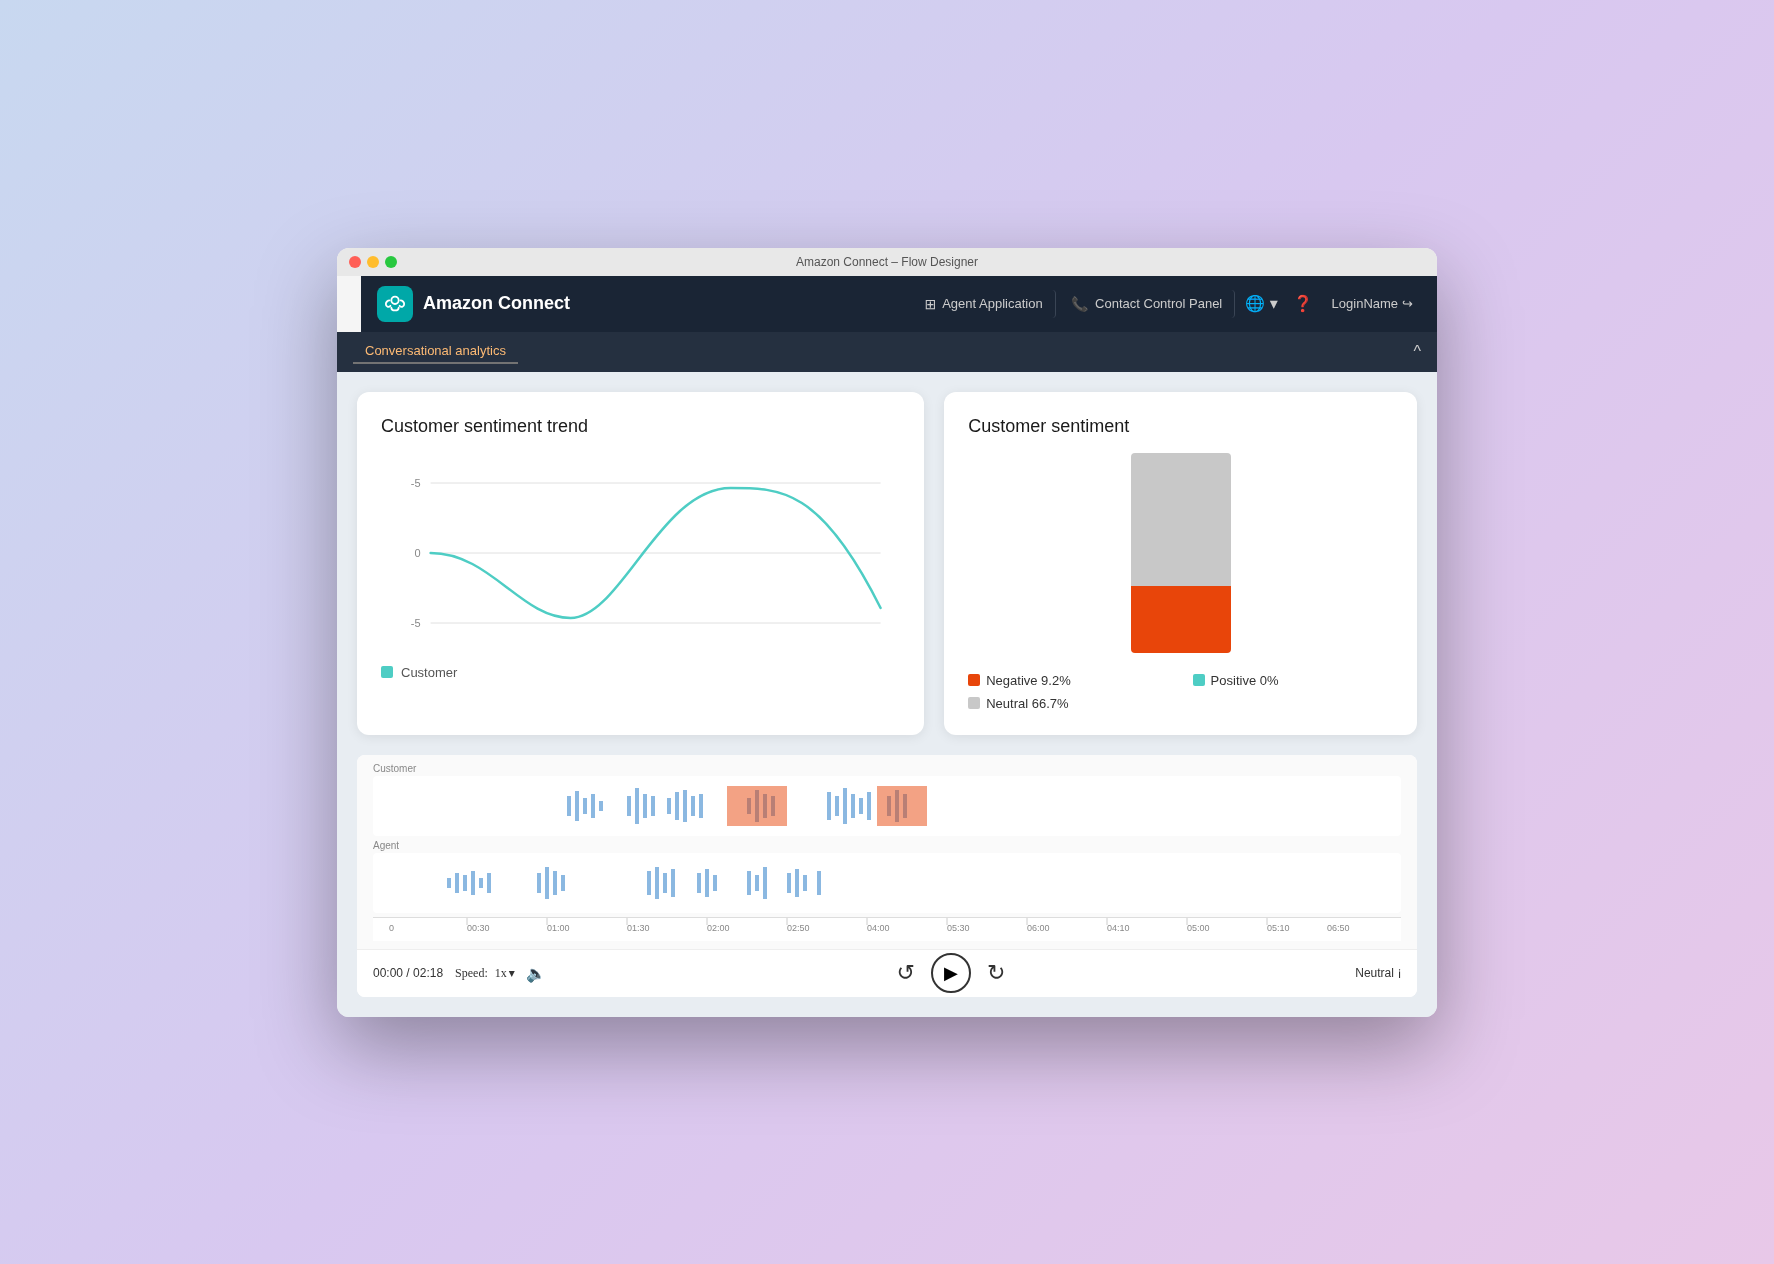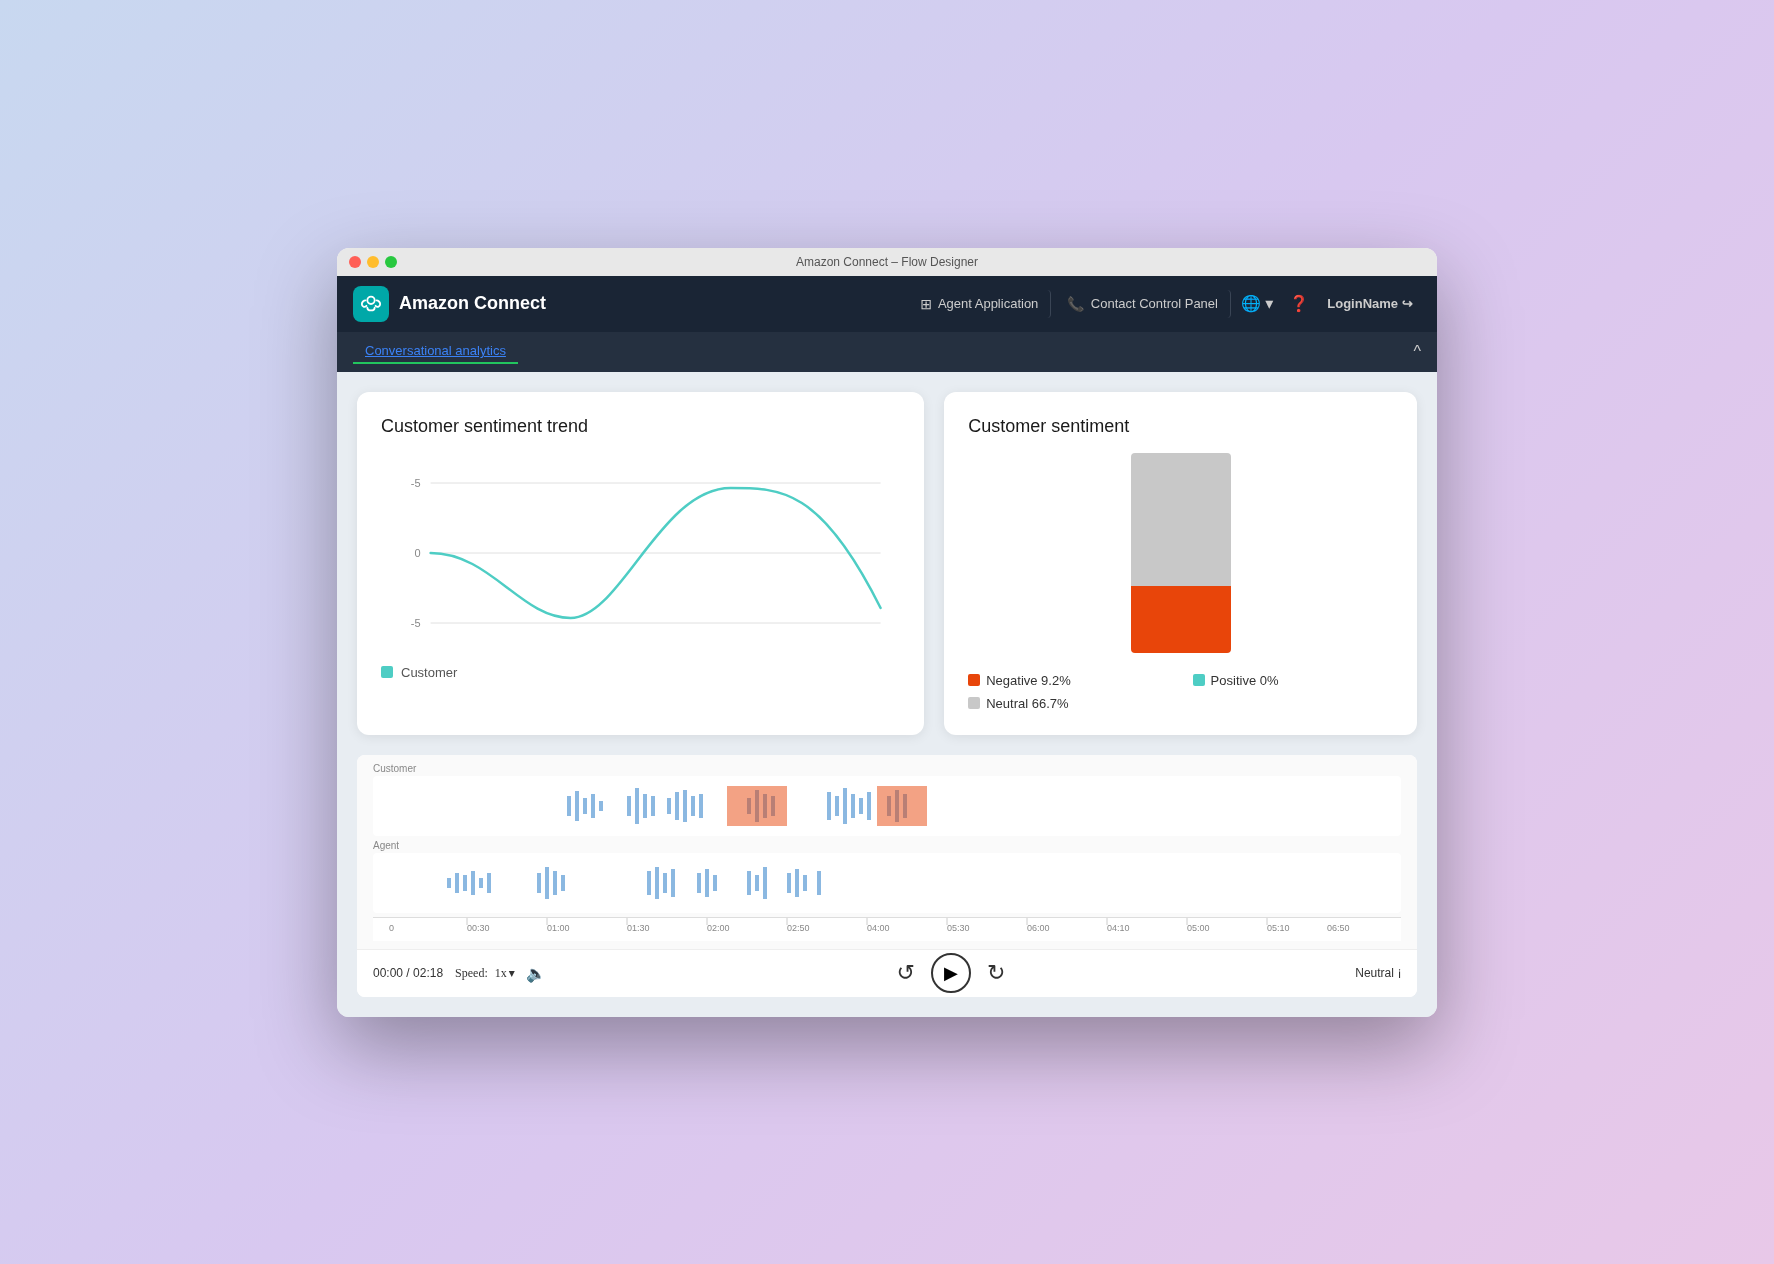--- a/index.html
+++ b/index.html
@@ -46,20 +46,21 @@
     }
 
     
     .topnav {
       background: #1a2535;
       height: 56px;
       display: flex;
       align-items: center;
       padding: 0 16px;
       gap: 16px;
+      margin-left: 24px;
     }
     .brand {
       display: flex;
       align-items: center;
       gap: 10px;
       color: white;
       font-size: 18px;
       font-weight: 600;
     }
     .brand-icon {
@@ -88,42 +89,41 @@
       display: flex;
       align-items: center;
       gap: 6px;
       cursor: pointer;
       border-right: 1px solid #3a4555;
     }
     .nav-item:last-child { border-right: none; }
     .nav-icon { font-size: 14px; }
     .nav-globe { font-size: 16px; cursor: pointer; color: #ccc; padding: 6px; }
     .nav-help { font-size: 16px; cursor: pointer; color: #ccc; padding: 6px; }
-    .nav-user { color: #ccc; font-size: 13px; display: flex; align-items: center; gap: 4px; padding: 6px 8px; cursor: pointer; font-weight: bold; }
+    .nav-user { color: #ccc; font-size: 13px; display: flex; align-items: center; gap: 4px; padding: 6px 8px; cursor: pointer; }
 
     
     .subbar {
       background: #253040;
       height: 40px;
       display: flex;
       align-items: center;
       padding: 0 16px;
       justify-content: space-between;
     }
     .subtab {
       color: #ccc;
       font-size: 13px;
       padding: 4px 12px;
       border-bottom: 2px solid transparent;
       cursor: pointer;
     }
     .subtab.active {
-      color: #3b82f6;
-      border-bottom: 2px solid #22c55e;
-      text-decoration: underline;
+      color: #fdba74;
+      border-bottom: 2px solid #737373;
     }
     .subbar-chevron { color: #ccc; font-size: 16px; cursor: pointer; }
 
     
     .main-content {
       background: #e8edf2;
       padding: 20px;
       min-height: 600px;
       position: relative;
     }

